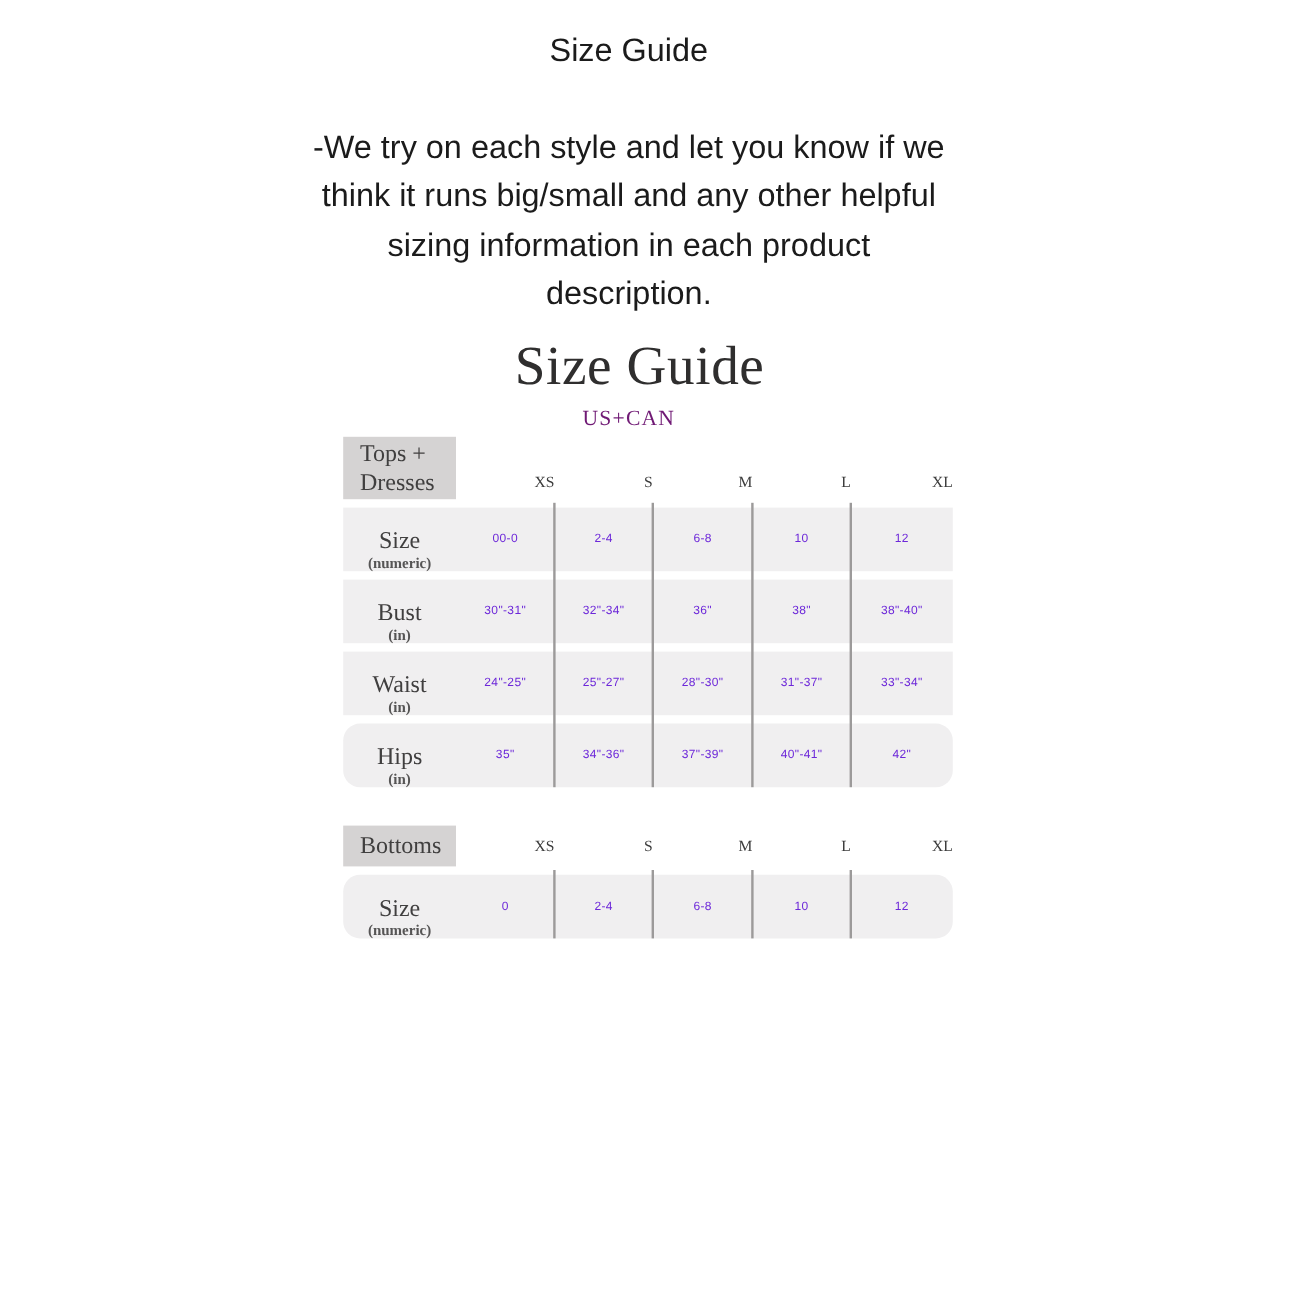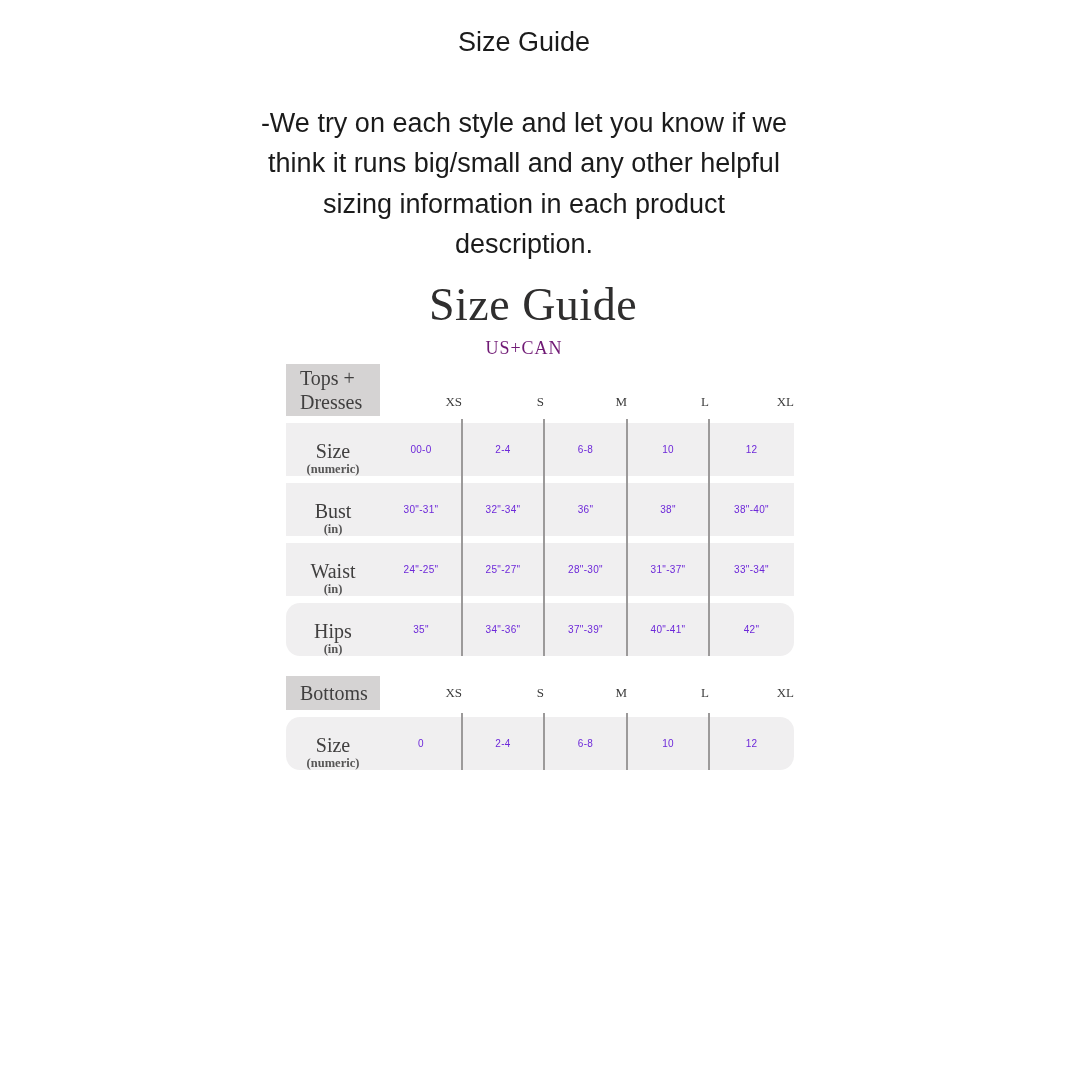--- a/index.html
+++ b/index.html
@@ -131,21 +131,21 @@
     line-height: 14px;
     color: #565555;
     font-weight: bold;
   }
   .cell {
     text-align: center;
     font-size: 10px;
     letter-spacing: 0.3px;
     color: #6d28d9;
   }
-  .bottoms-table { margin-top: 20px; }
+  .bottoms-table { margin-top: 32px; }
 </style>
 </head>
 <body>
 
 <div class="intro">
   <h1 class="intro-title">Size Guide</h1>
   <p class="intro-para second">-We try on each style and let you know if we
 think it runs big/small and any other helpful
 sizing information in each product
 description.</p>

